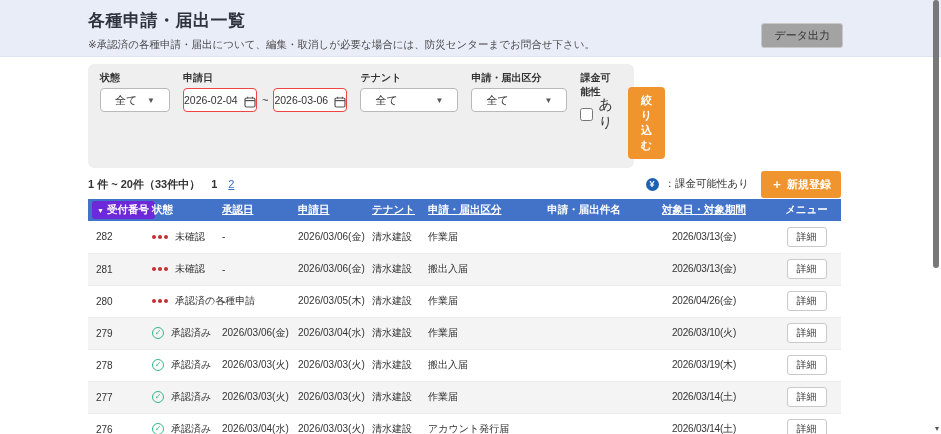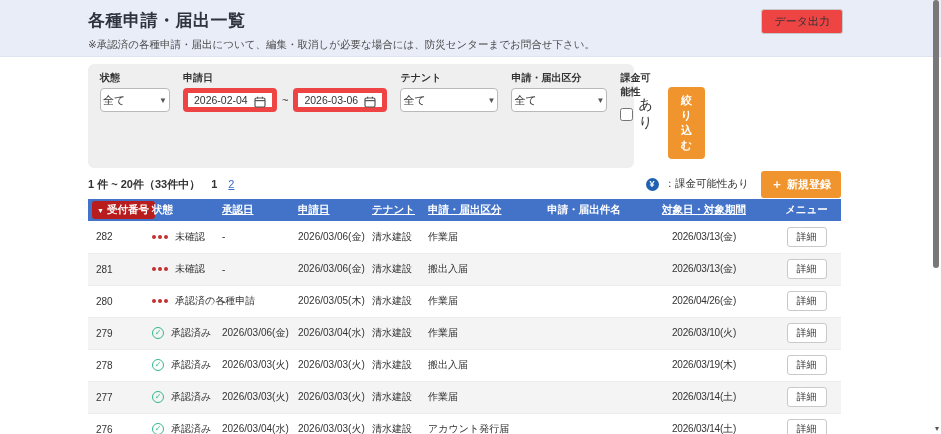--- a/index.html
+++ b/index.html
@@ -16,54 +16,54 @@
   .band {
     background: #e9edf8;
     border-bottom: 1px solid #dfe4f1;
     height: 57px;
     position: relative;
     padding: 9px 0 0 88px;
   }
   .page-title { font-size: 17px; font-weight: bold; color: #2e333d; letter-spacing: .5px; }
   .page-note { font-size: 10.5px; color: #4a4a4a; margin-top: 6px; }
   .export-btn {
-    position: absolute; top: 9px; right: 98px;
-    background: #ef4444; border: 1px solid #c8c8c8; border-radius: 3px;
+    position: absolute; top: 23px; right: 98px;
+    background: #a3a3a3; border: 1px solid #c8c8c8; border-radius: 3px;
     font-size: 11px; color: #333; padding: 4px 12px; cursor: pointer;
     font-family: inherit;
   }
 
   
   .content { padding-left: 88px; }
   .filter-panel {
     margin-top: 7px;
     width: 546px;
     background: #efefef;
     border-radius: 6px;
     padding: 7px 12px 9px 12px;
     display: flex;
     align-items: flex-start;
     gap: 13px;
   }
   .f-group { display: flex; flex-direction: column; }
   .f-label { font-size: 10px; font-weight: bold; color: #333; margin-bottom: 3px; }
   .select {
     background: #fff; border: 1px solid #b9b9b9; border-radius: 4px;
-    height: 24px; padding: 0 2px; font-size: 11px;
+    height: 24px; padding: 0 14px; font-size: 11px;
     display: flex; align-items: center; justify-content: space-between;
     cursor: pointer;
   }
   .select .caret { font-size: 8px; color: #555; margin-left: 6px; }
   .w-status { width: 70px; }
   .w-tenant { width: 98px; }
   .w-category { width: 96px; }
   .date-row { display: flex; align-items: center; gap: 5px; }
   .date-box {
-    background: #fff; border: 5px solid #ef4444; border-radius: 4px;
-    height: 24px; display: flex; align-items: center; padding: 0 6px;
+    background: #fff; border: 1px solid #ef4444; border-radius: 4px;
+    height: 24px; display: flex; align-items: center; padding: 0 0;
   }
   .date-box input {
     border: none; outline: none; width: 60px; font-size: 10.5px;
     font-family: inherit; color: #333; background: transparent;
   }
   .cal-icon { display: inline-block; width: 12px; height: 12px; cursor: pointer; }
   .tilde { font-size: 11px; color: #333; }
   .billable-row { display: flex; align-items: center; gap: 5px; height: 24px; }
   .billable-row input[type="checkbox"] {
     width: 15px; height: 15px; accent-color: #fff;
@@ -109,21 +109,21 @@
     width: 753px; border-collapse: collapse; table-layout: fixed;
     margin-top: 4px;
   }
   thead th {
     background: #4273c8; color: #fff; font-size: 10.5px; font-weight: bold;
     height: 22px; padding: 0 4px; text-align: left; white-space: nowrap;
   }
   thead th.center { text-align: center; }
   thead th .th-link { text-decoration: underline; cursor: pointer; }
   .sort-box {
-    background: #b91c1c; border-radius: 3px; padding: 2px 6px 2px 5px;
+    background: #6d28d9; border-radius: 3px; padding: 2px 6px 2px 5px;
     display: inline-flex; align-items: center; gap: 3px; cursor: pointer;
   }
   .sort-caret { font-size: 7px; }
   tbody td {
     font-size: 10px; color: #333; height: 32px; padding: 0 4px;
     white-space: nowrap; overflow: visible;
   }
   tbody tr.odd  { background: #ffffff; }
   tbody tr.even { background: #f4f4f4; }
   tbody tr { border-bottom: 1px solid #ececec; }

